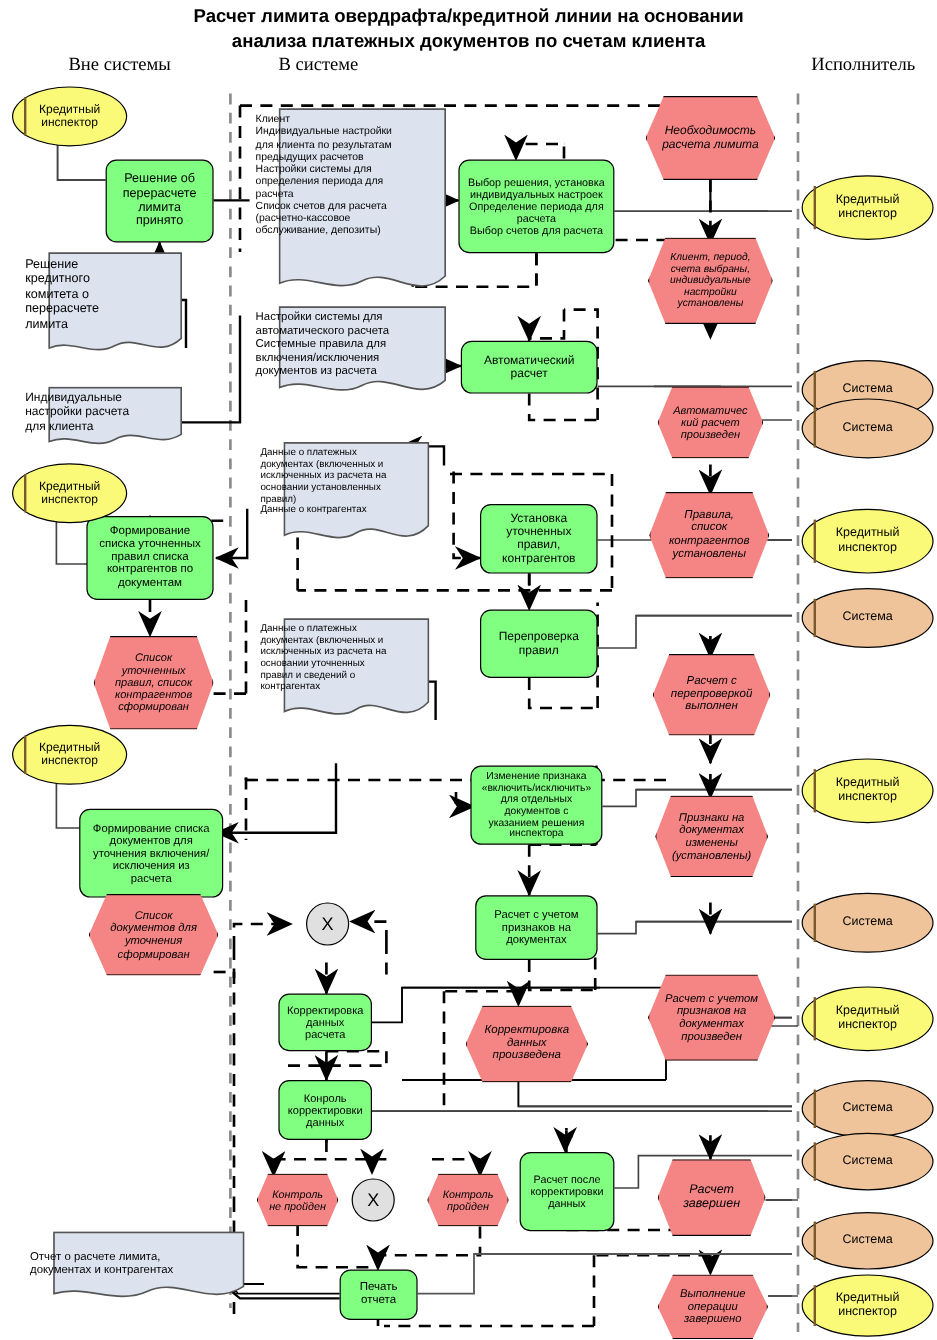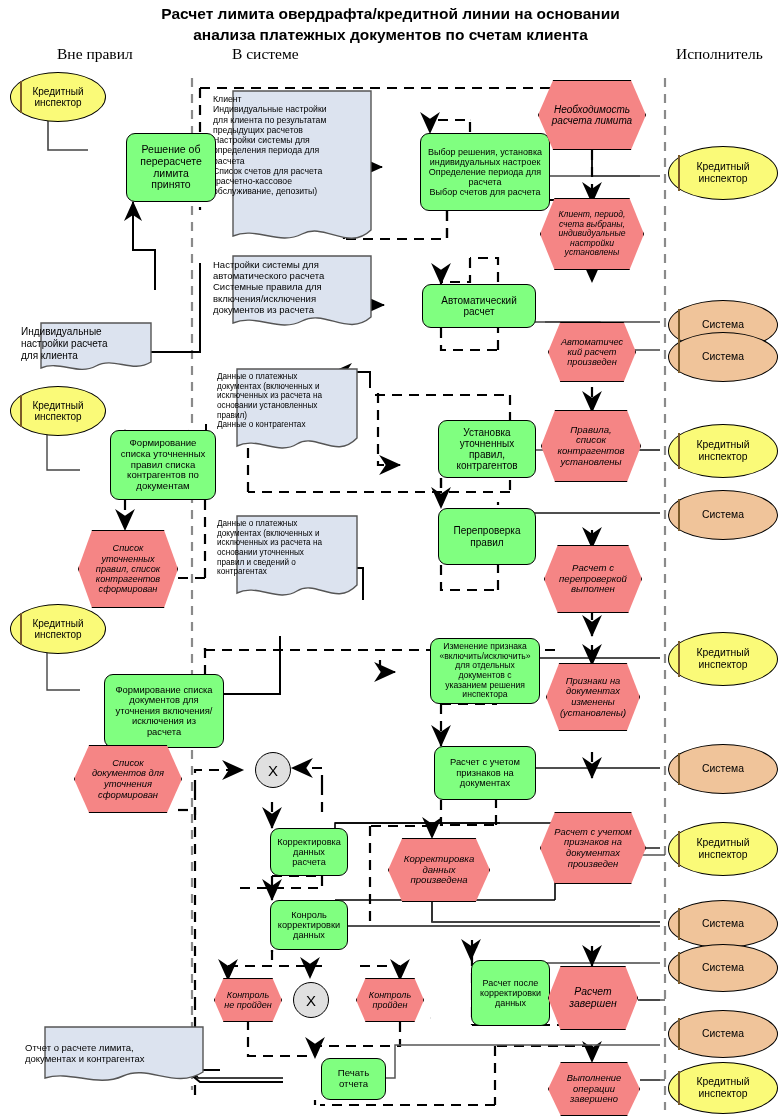--- a/index.html
+++ b/index.html
@@ -7,21 +7,21 @@
   #canvas{position:relative;width:781px;height:1117px;overflow:hidden;background:#fff;}
   svg#wires{position:absolute;left:0;top:0;width:781px;height:1117px;}
   .node{position:absolute;box-sizing:border-box;display:flex;align-items:center;justify-content:center;text-align:center;z-index:5;}
   .node .txt{white-space:pre-line;line-height:1.12;}
 
   .title{position:absolute;left:0;top:4px;width:781px;text-align:center;
          font-weight:bold;font-size:15.5px;line-height:1.35;color:#000;z-index:6;}
   .colhdr{position:absolute;font-family:"Liberation Serif",serif;font-size:15.5px;color:#000;z-index:6;}
 
   
-  .proc{background:#80FF80;border:1.6px solid #000;border-radius:9px;color:#000;margin-left:38px;}
+  .proc{background:#80FF80;border:1.6px solid #000;border-radius:9px;color:#000;}
   
   .hex{background:#F58585;border:1.6px solid #000;color:#000;
        clip-path:polygon(14% 0%,86% 0%,100% 50%,86% 100%,14% 100%,0% 50%);}
   .hexwrap{position:absolute;z-index:5;}
   .hexwrap .hexbg{position:absolute;inset:0;}
   .hexwrap .hexlabel{position:absolute;inset:0;display:flex;align-items:center;justify-content:center;text-align:center;white-space:pre-line;line-height:1.12;font-style:italic;}
 
   
   .doc{position:absolute;z-index:5;padding-left:24px;}
   .doc .dlabel{position:absolute;left:5px;right:4px;top:4px;white-space:pre-line;line-height:1.18;color:#000;text-align:left;}
@@ -40,21 +40,21 @@
 </head>
 <body>
 
 <div id="canvas">
 
   <div class="title">
     <div>Расчет лимита овердрафта/кредитной линии на основании</div>
     <div>анализа платежных документов по счетам клиента</div>
   </div>
 
-  <div class="colhdr" style="left:57px;top:45px;">Вне правил</div>
+  <div class="colhdr" style="left:57px;top:45px;">Вне системы</div>
   <div class="colhdr" style="left:232px;top:45px;">В системе</div>
   <div class="colhdr" style="left:676px;top:45px;">Исполнитель</div>
 
   <svg id="wires" viewBox="0 0 781 1117">
     <defs>
       <marker id="ah" markerWidth="11" markerHeight="9" refX="9.5" refY="4.5" orient="auto">
         <path d="M0,0 L10,4.5 L0,9 L3,4.5 Z" fill="#000"></path>
       </marker>
       <marker id="ahg" markerWidth="11" markerHeight="9" refX="9.5" refY="4.5" orient="auto">
         <path d="M0,0 L10,4.5 L0,9 L3,4.5 Z" fill="#555"></path>
@@ -319,20 +319,30 @@
 
       <path d="M182,1078 L283,1078" opacity="0"></path>
       <path d="M196,1078 L283,1078"></path>
     </g>
 
     <g stroke="#555" stroke-width="1.5" fill="none">
       <path d="M348,1078 L395,1078 L395,1045 L660,1045"></path>
     </g>
   </svg>
 
+  <div class="doc" style="left:16px;top:210px;width:112px;height:90px;">
+    <svg width="112" height="90" viewBox="0 0 112 90">
+      <path d="M1,1 H111 V72 C92,90 74,68 56,78 C38,88 20,72 1,80 Z" fill="#DCE3EF" stroke="#555" stroke-width="1.4"></path>
+    </svg>
+    <div class="dlabel" style="font-size:10.5px;">Решение
+кредитного
+комитета о
+перерасчете
+лимита</div>
+  </div>
 
   <div class="doc" style="left:16px;top:322px;width:112px;height:52px;">
     <svg width="112" height="52" viewBox="0 0 112 52">
       <path d="M1,1 H111 V40 C92,52 74,34 56,44 C38,54 20,38 1,46 Z" fill="#DCE3EF" stroke="#555" stroke-width="1.4"></path>
     </svg>
     <div class="dlabel" style="font-size:10px;">Индивидуальные
 настройки расчета
 для клиента</div>
   </div>
 

